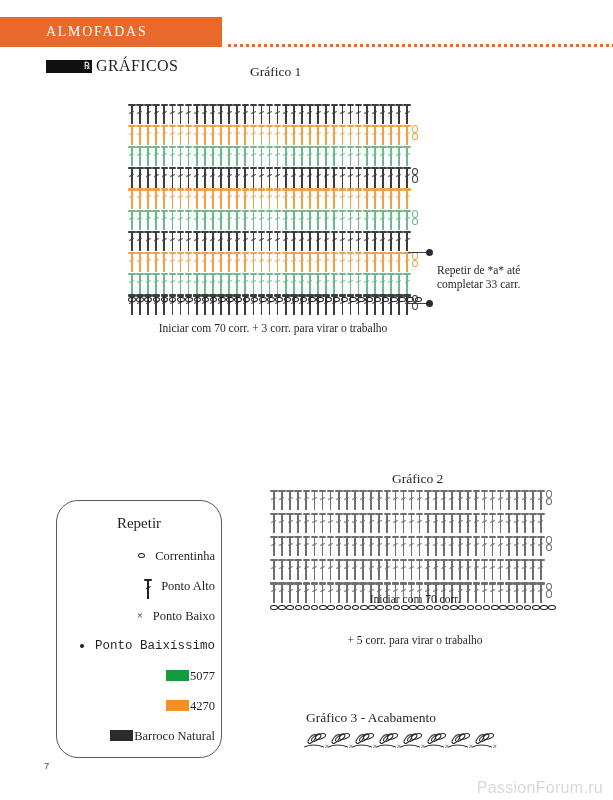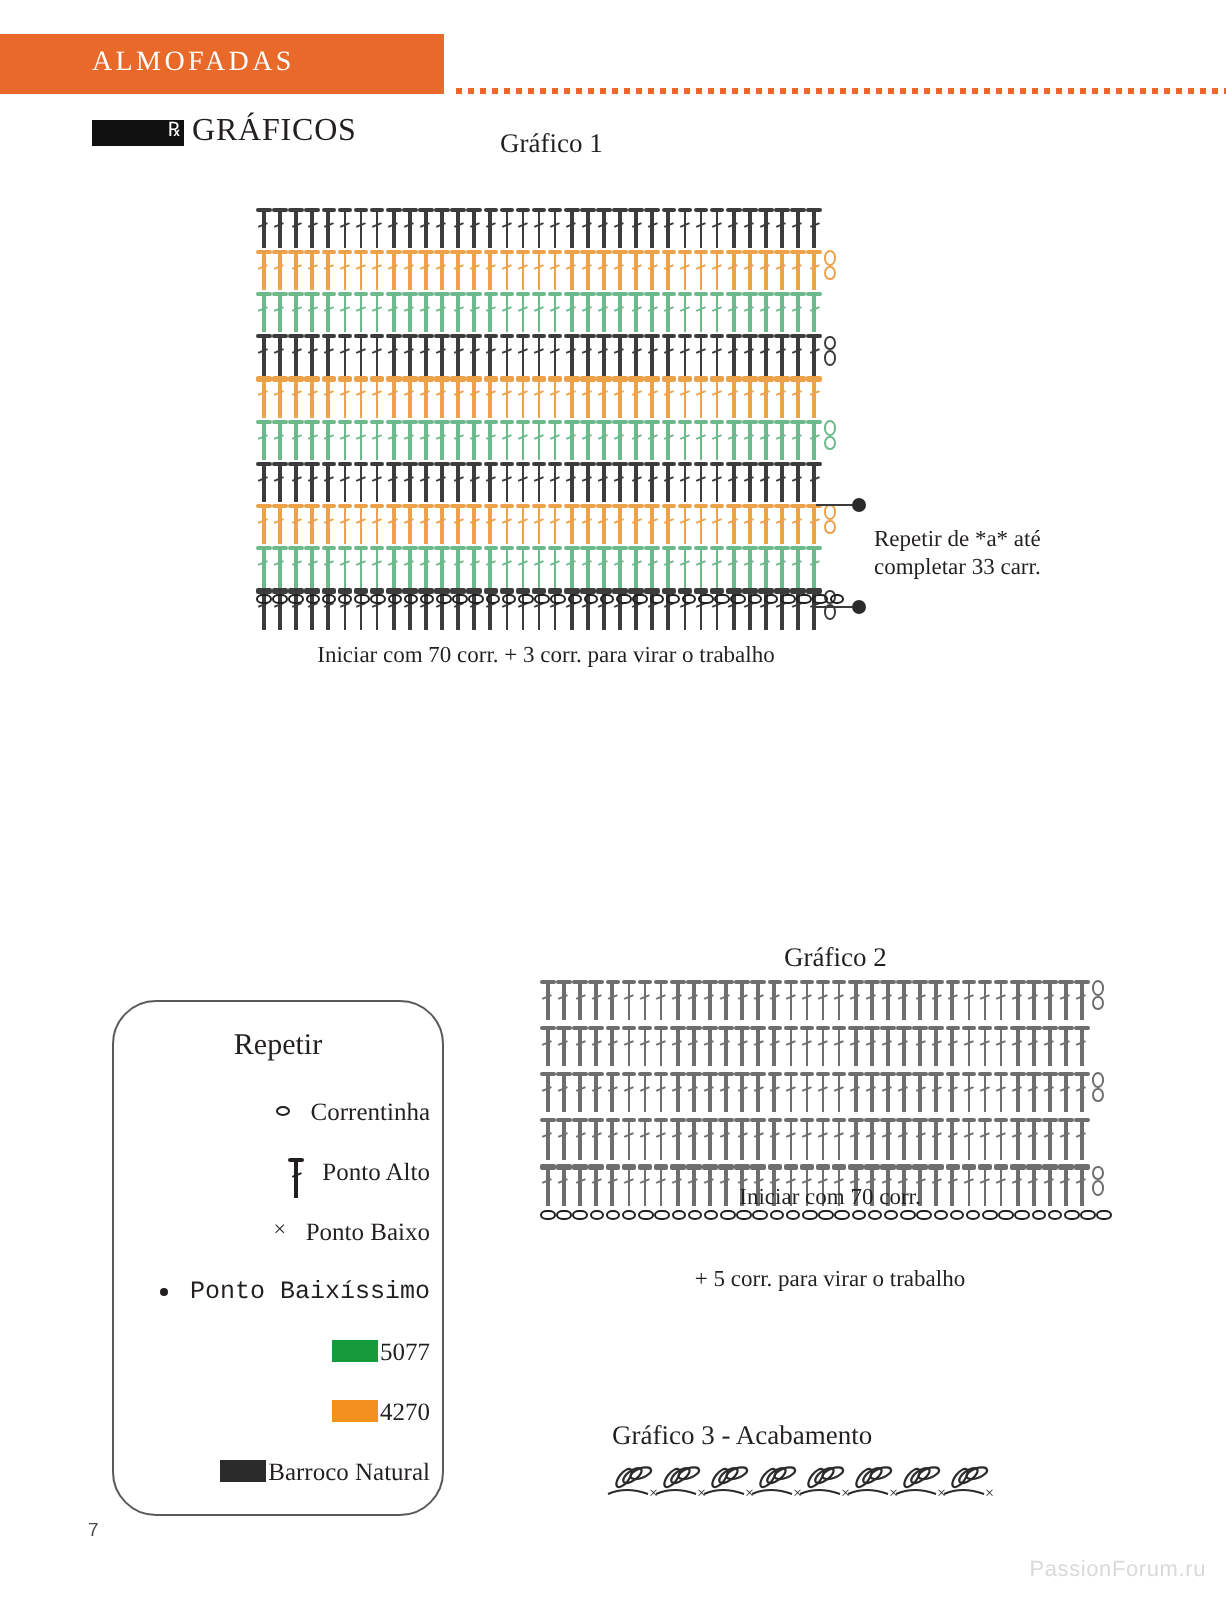--- a/index.html
+++ b/index.html
@@ -285,21 +285,21 @@
     left: 44px;
     top: 760px;
     font-size: 9.5px;
     color: #4a4a4a;
     font-family: "Liberation Sans", sans-serif;
   }
   #watermark {
     position: absolute;
     right: 10px;
     top: 779px;
-    font-size: 11px;
+    font-size: 16px;
     color: #d9d9d9;
     font-family: "Liberation Sans", sans-serif;
     letter-spacing: 0.3px;
   }
 </style>
 </head>
 <body>
 
 <div id="header-banner"></div>
 <div id="header-title">ALMOFADAS</div>

